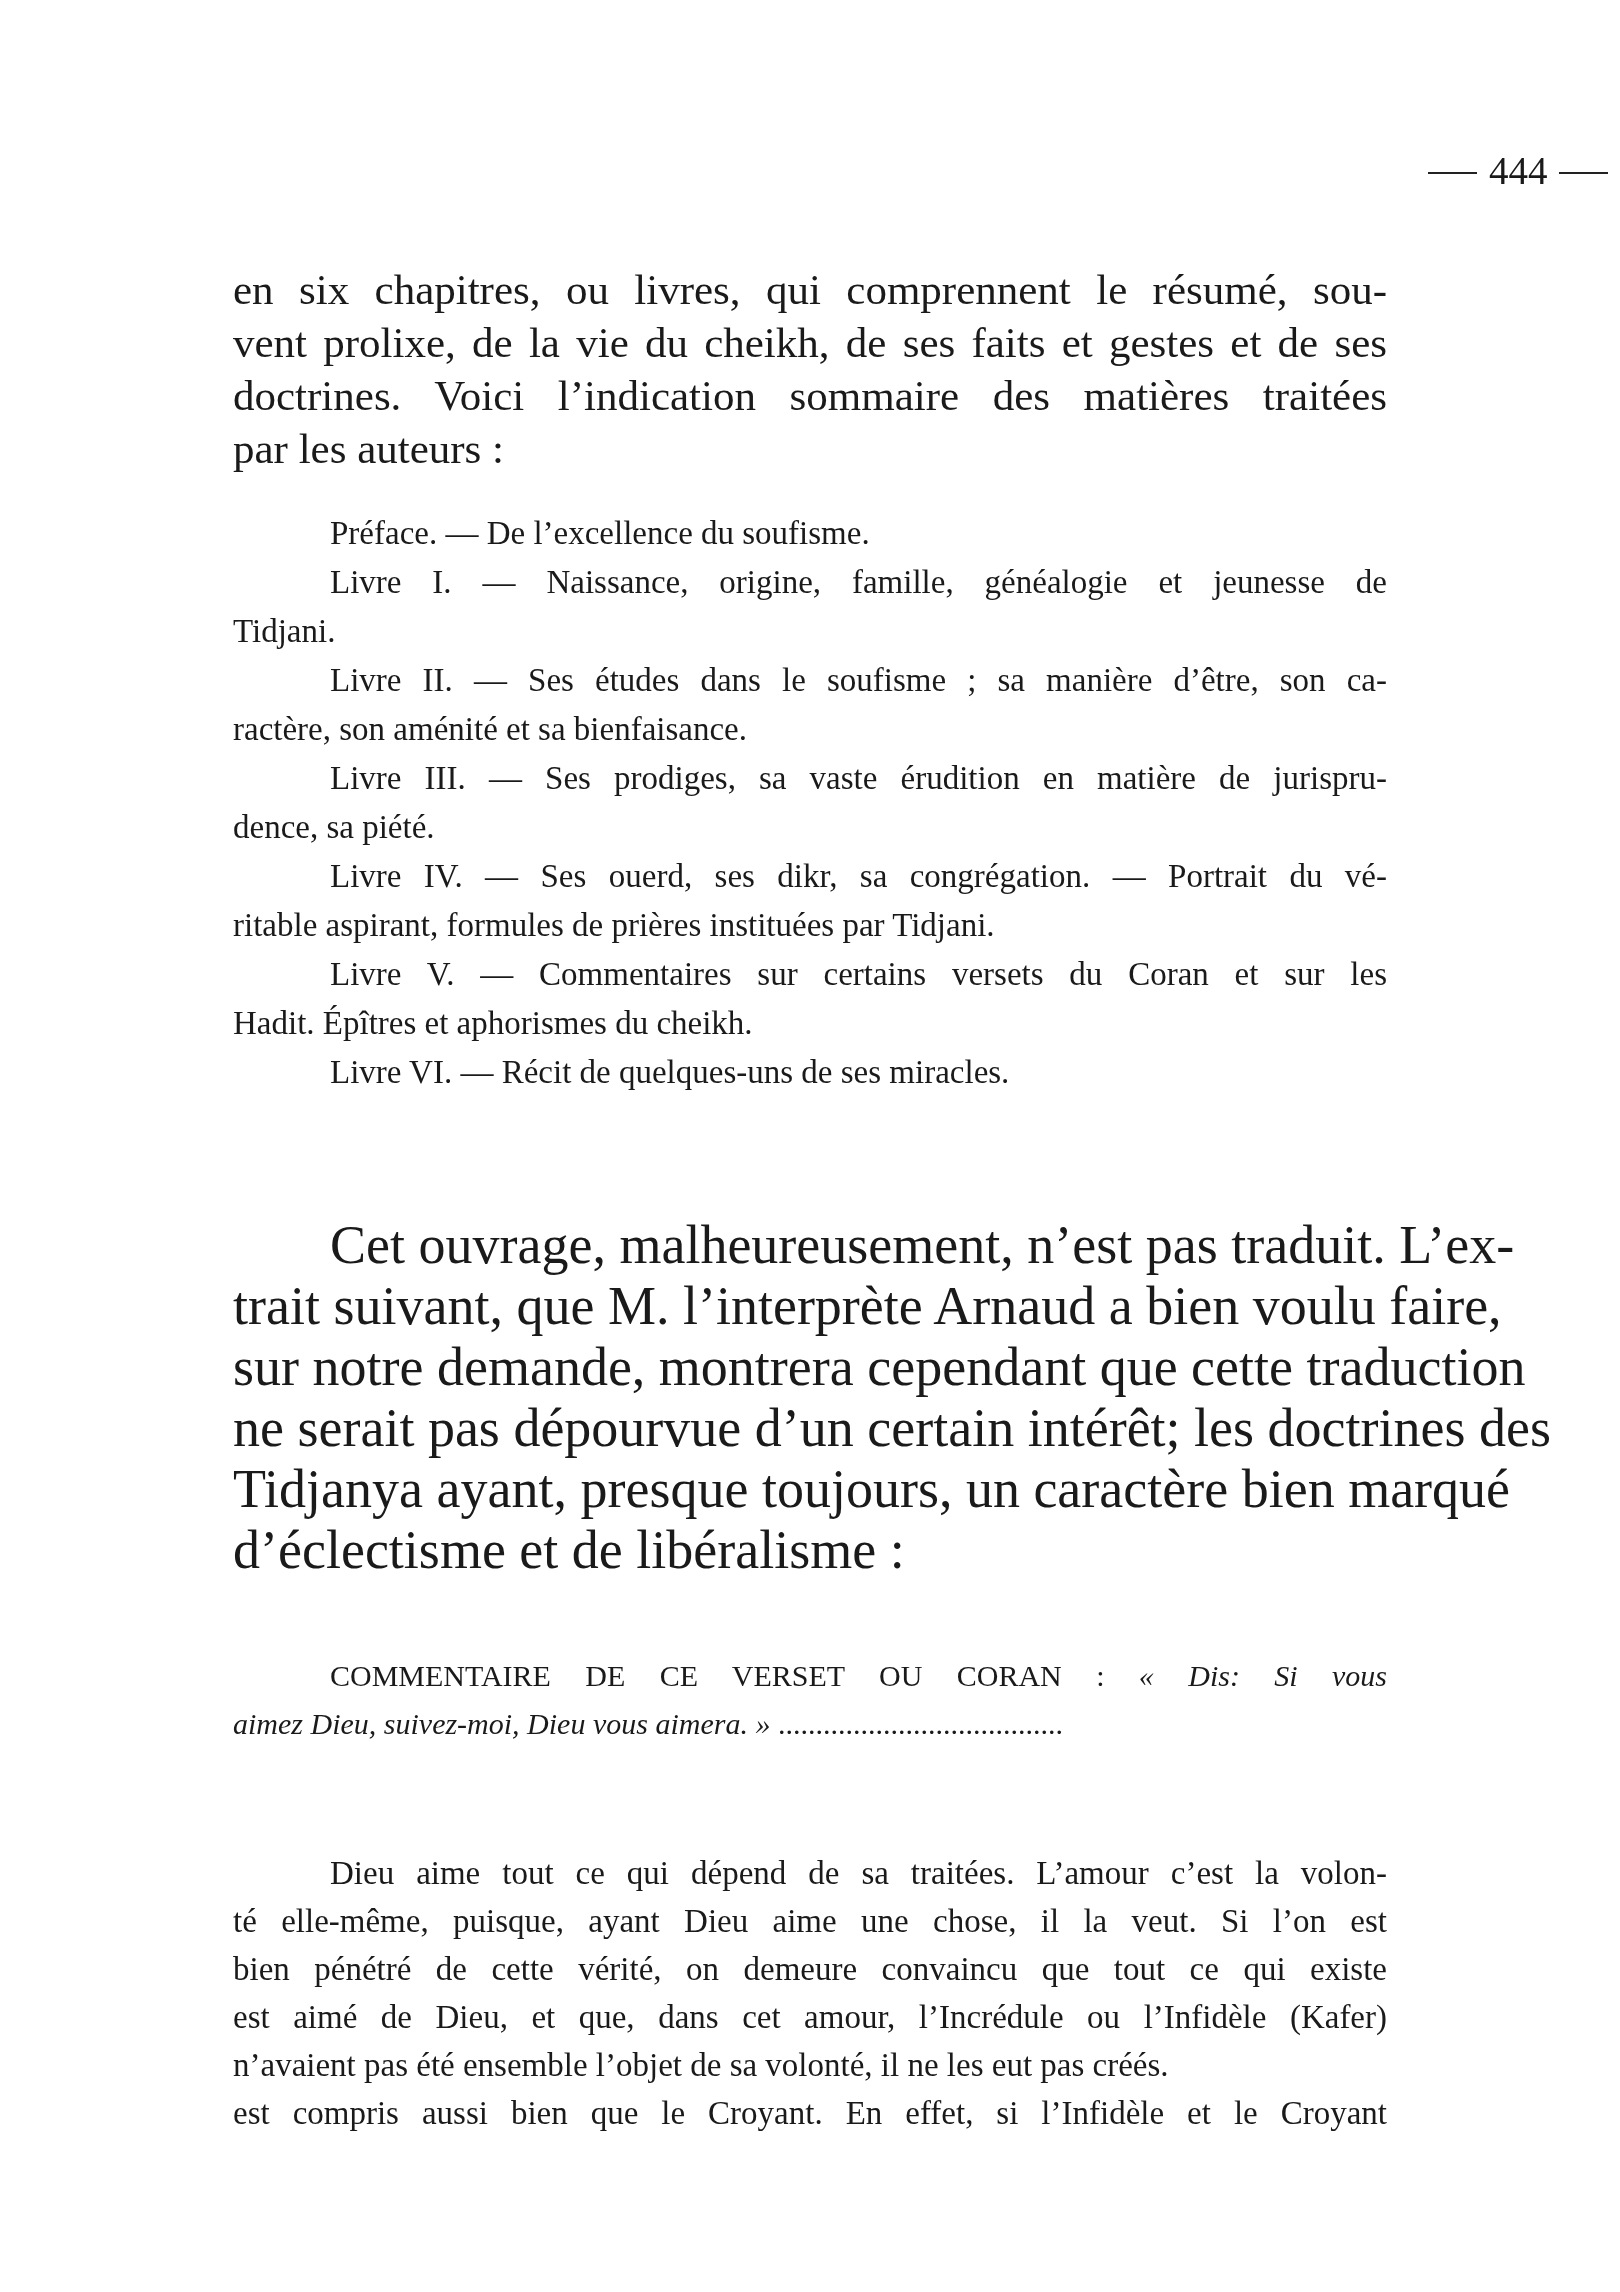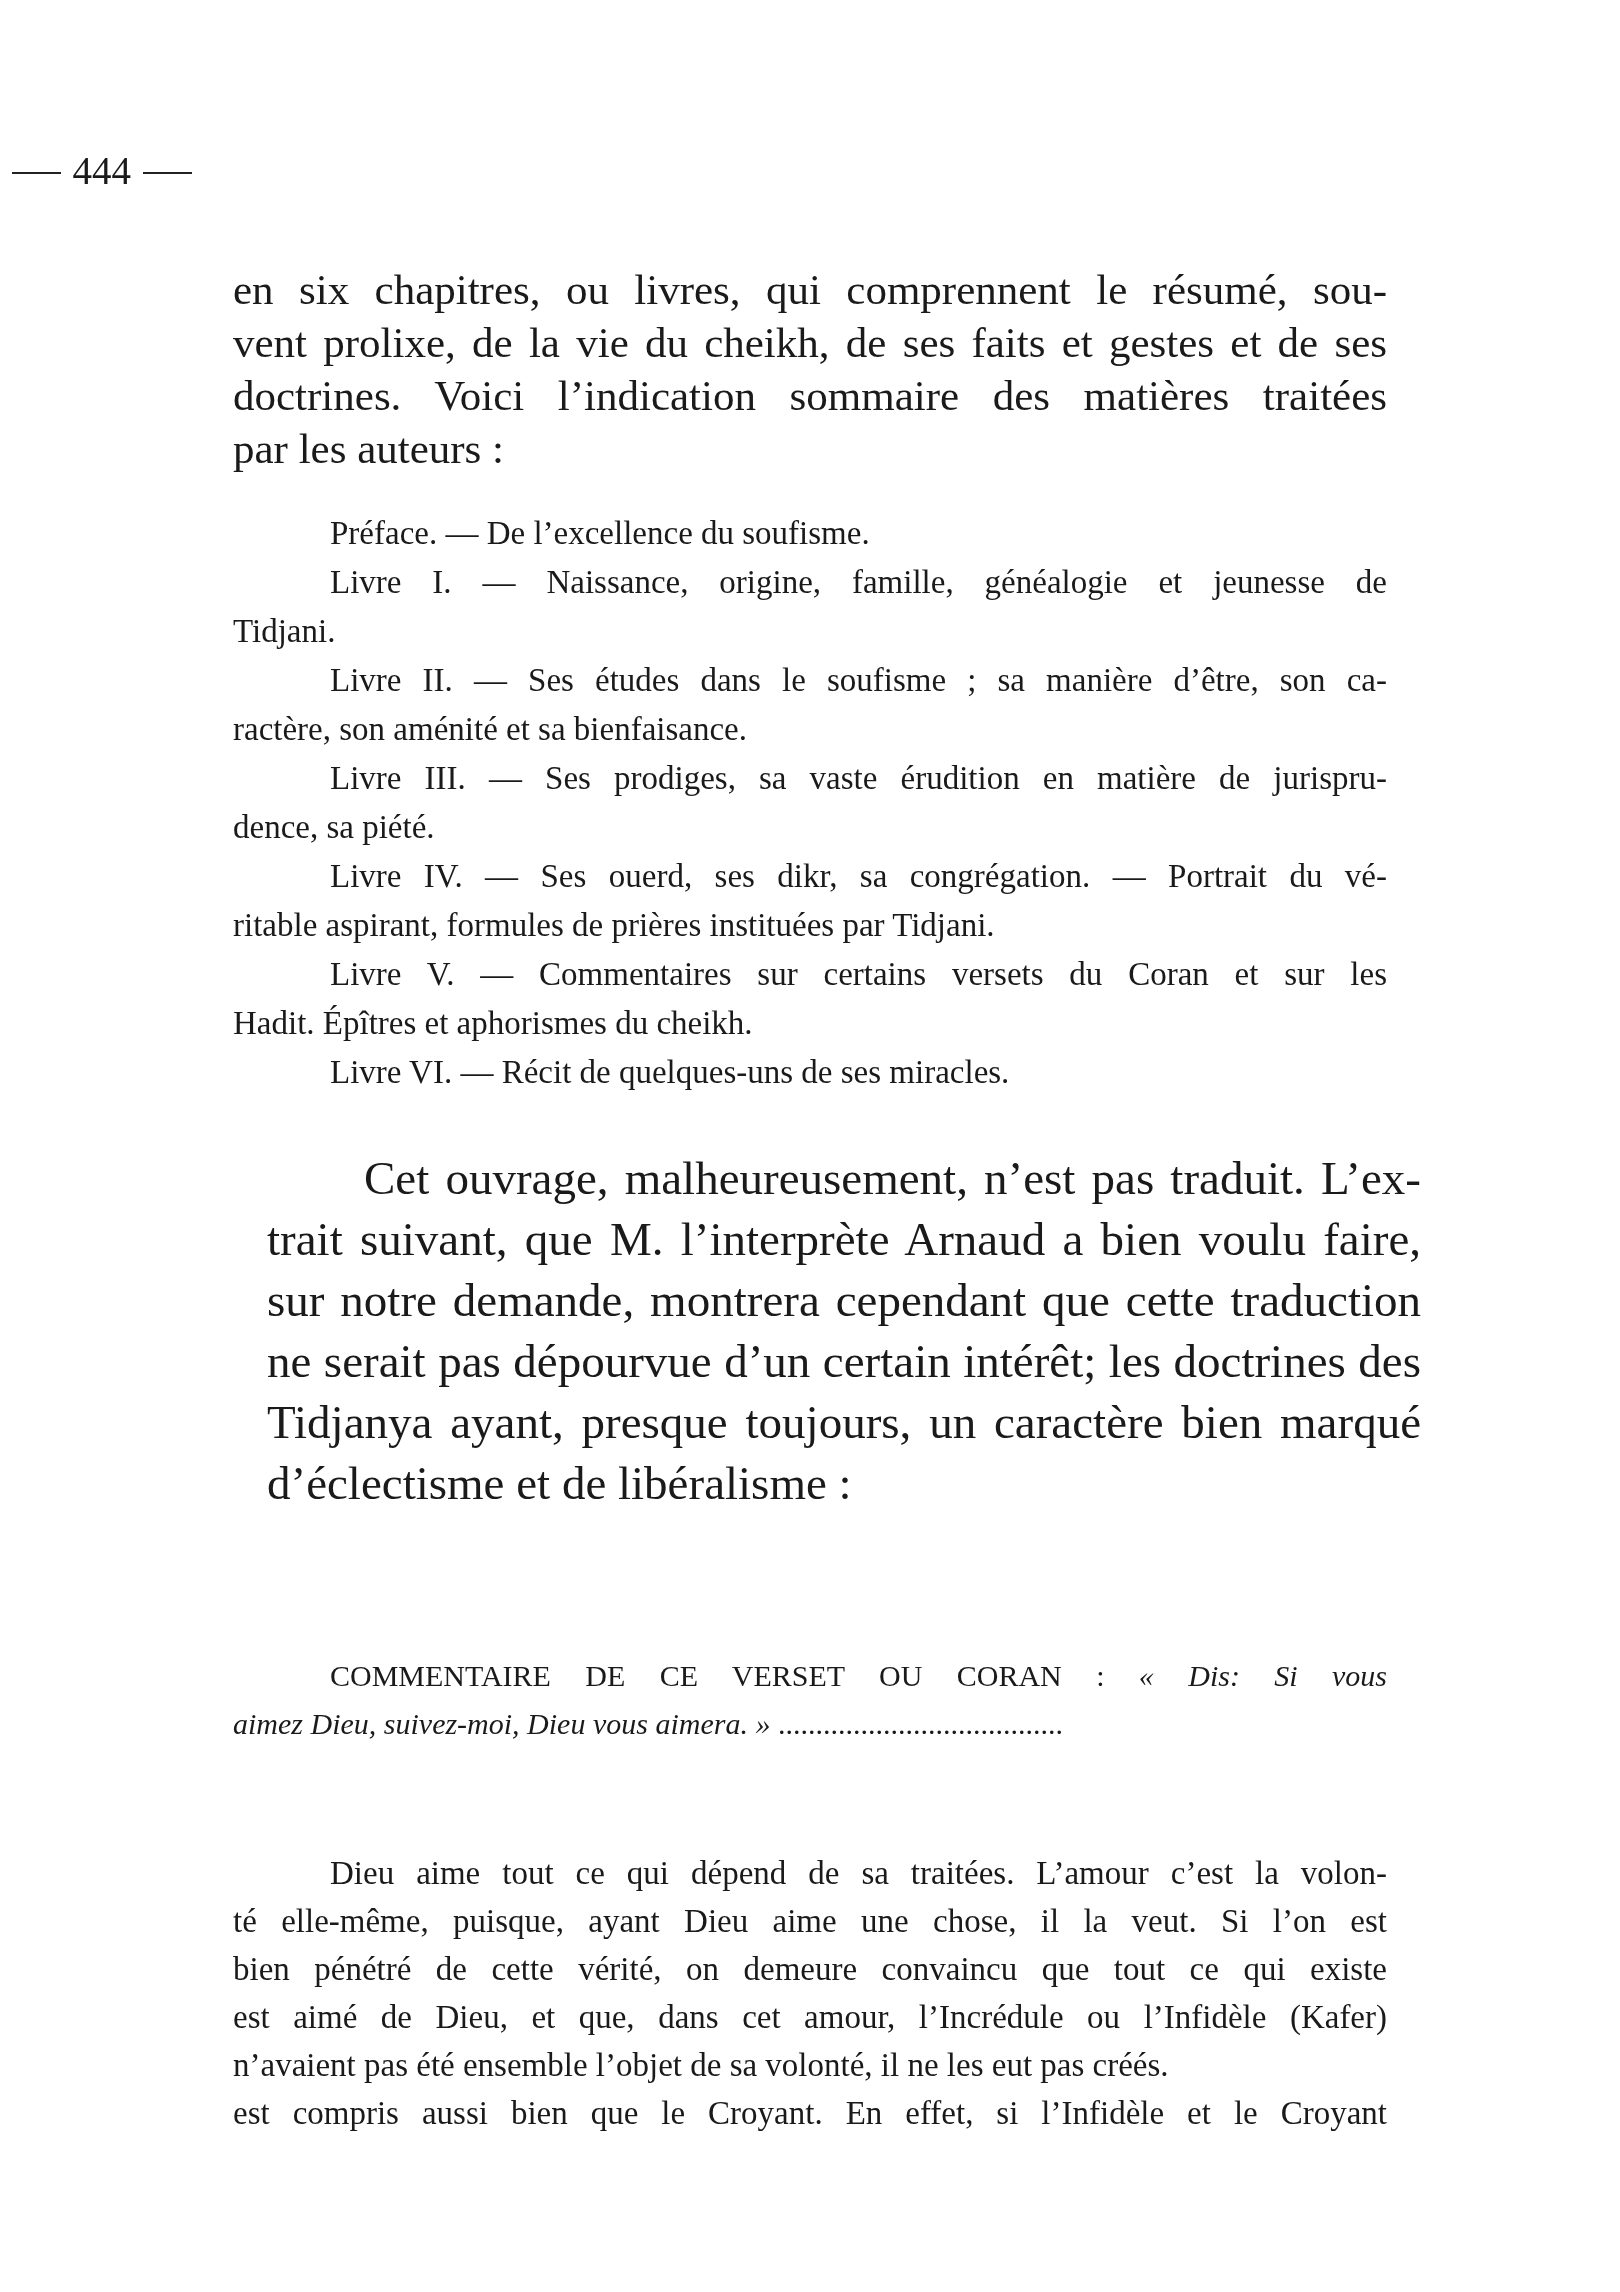--- a/index.html
+++ b/index.html
@@ -1,28 +1,28 @@
 <!DOCTYPE html>
 <html><head>
 <meta charset="utf-8">
 <style>
   html, body { margin: 0; padding: 0; background: #ffffff; }
   body { width: 1620px; height: 2293px; position: relative; overflow: hidden;
          font-family: "Liberation Serif", "DejaVu Serif", serif; color: #1a1a1a; }
-  .page-number { position: absolute; top: 145px; left: 0; width: 1620px; text-align: left;
+  .page-number { position: absolute; top: 145px; left: 0; width: 1620px; text-align: right;
          font-size: 39px; line-height: 51px; }
   .page-number .dash { display: inline-block; width: 49px; height: 0; border-top: 2px solid #222;
          vertical-align: middle; margin: 0 11.8px; position: relative; top: -2px; }
   .block { position: absolute; left: 233px; width: 1154px; }
   .line { display: block; white-space: nowrap; text-align: justify; text-align-last: justify; }
   .line.last { text-align-last: left; }
   .line.indent { padding-left: 97px; }
   .p1 { top: 263px; font-size: 43px; line-height: 53px; }
   .toc { top: 509px; font-size: 33px; line-height: 49px; }
-  .p2 { top: 1148px; font-size: 47px; line-height: 61px; margin-left: 34px; }
+  .p2 { top: 1215px; font-size: 54px; line-height: 61px; }
   .comment { top: 1652px; font-size: 30px; line-height: 48px; }
   .comment i { font-style: italic; }
   .dots { display: inline-block; letter-spacing: 0; }
   .p3 { top: 1849px; font-size: 33px; line-height: 48px; }
 </style>
 </head>
 <body>
 
 <div class="page-number">
   <span class="dash"></span><span>444</span><span class="dash"></span>

